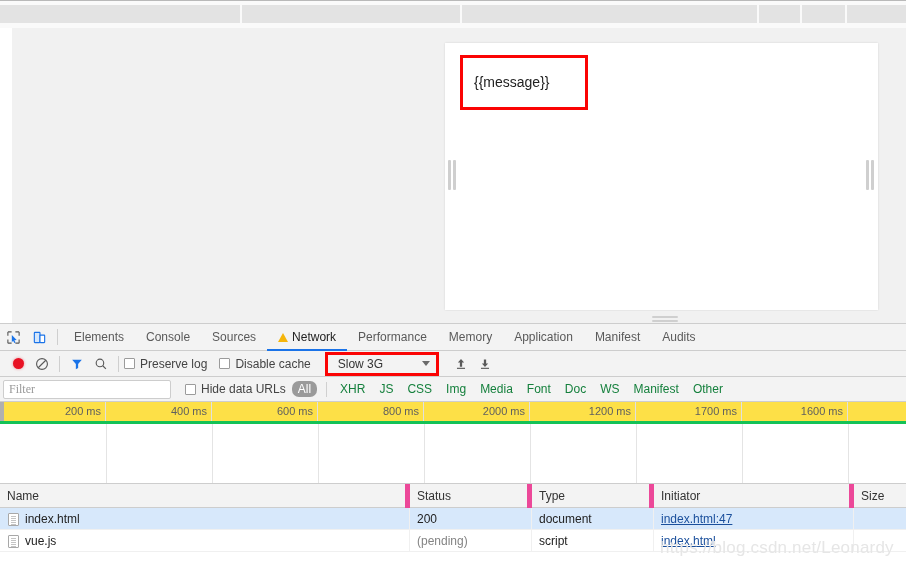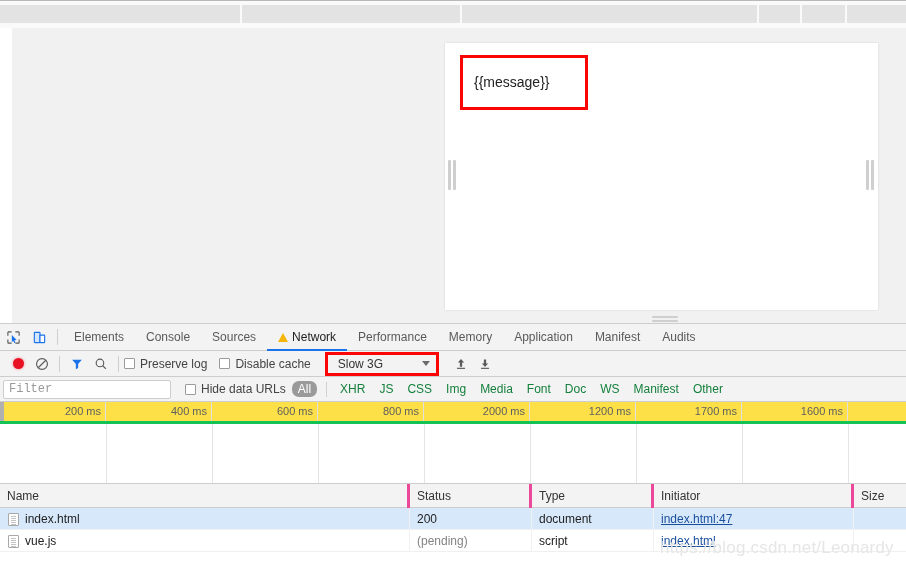--- a/index.html
+++ b/index.html
@@ -163,21 +163,21 @@
 
   
   .filterbar {
     position: relative; height: 25px; width: 906px;
     background: #f3f3f3; border-bottom: 1px solid #cdcdcd;
     display: flex; align-items: center;
   }
   .filter-input {
     width: 168px; height: 19px; margin-left: 3px;
     border: 1px solid #cdcdcd; background: #fff; border-radius: 2px;
-    font-family: Liberation Mono, monospace; font-size: 12px;
+    font-family: Liberation Serif, serif; font-size: 12px;
     color: #222; padding: 0 5px; outline: none;
   }
   .filter-input::placeholder { color: #999; }
   .fb-sep { width: 1px; height: 15px; background: #d0d0d0; margin: 0 7px; }
   .chip {
     font-size: 12px; color: #15803d; padding: 1px 6px; cursor: pointer;
     white-space: nowrap; border-radius: 7px; margin-right: 2px;
   }
   .chip.on { background: #9a9a9a; color: #fff; }
 
@@ -213,21 +213,21 @@
   }
 
   
   .reqtable { position: relative; width: 906px; height: 96px; background: #fff; }
   .thead {
     position: relative; width: 906px; height: 24px; background: #f3f3f3;
     border-bottom: 1px solid #cdcdcd;
   }
   .th {
     position: absolute; top: 0; height: 24px; font-size: 12px; color: #333;
-    padding-left: 7px; line-height: 24px; border-right: 3px solid #ec4899;
+    padding-left: 7px; line-height: 24px; border-right: 5px solid #ec4899;
     white-space: nowrap; cursor: pointer; overflow: hidden;
   }
   .row {
     position: relative; width: 906px; height: 22px;
     border-bottom: 1px solid #f0f0f0;
   }
   .row.sel { background: #d7e8fb; }
   .cell {
     position: absolute; top: 0; height: 22px; line-height: 22px;
     font-size: 12px; color: #222; padding-left: 7px; overflow: hidden;

